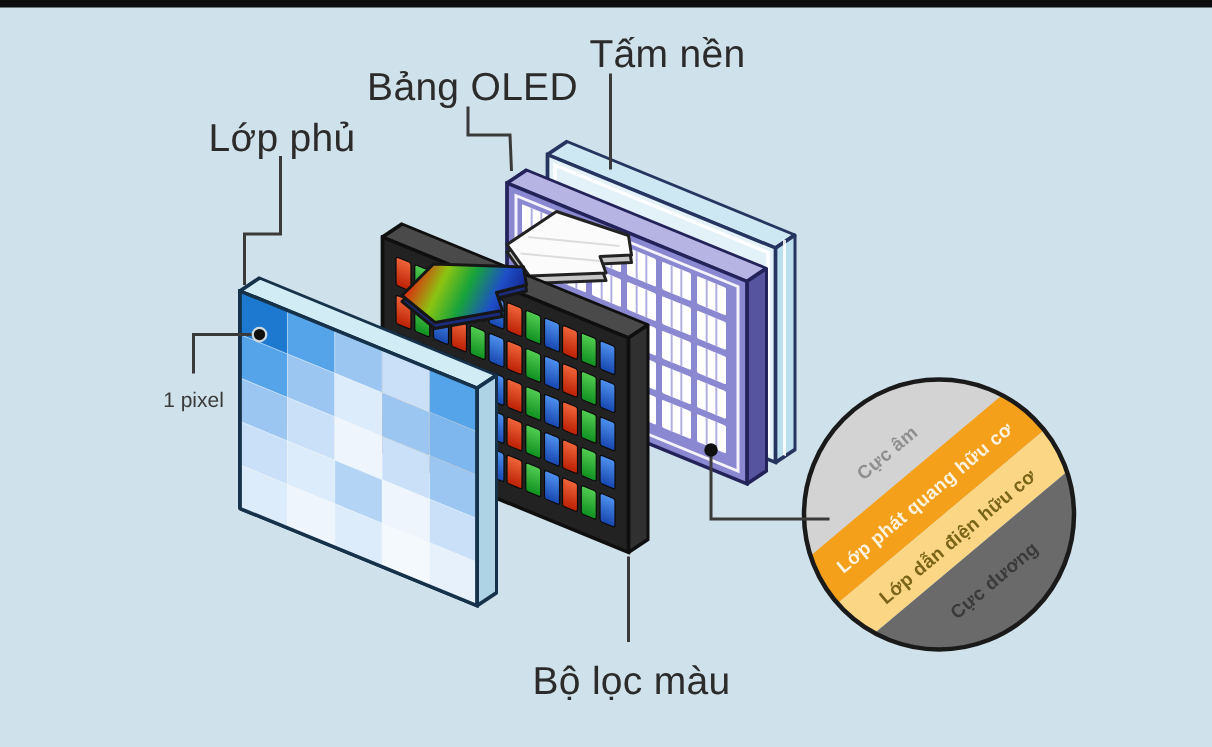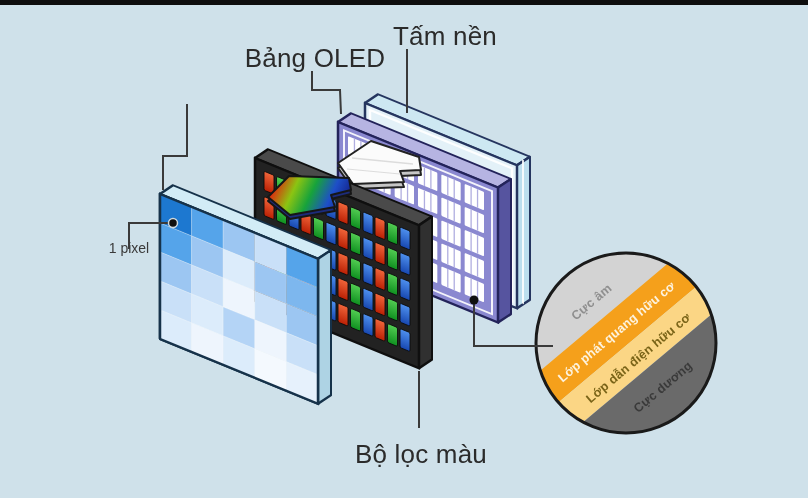--- a/index.html
+++ b/index.html
@@ -278,17 +278,18 @@
           </g>
         </g>
         <circle cx="626" cy="343" r="90" fill="none" stroke="#1a1a1a" stroke-width="3"></circle>
       </g>
       <g>
         <polyline points="474,300 474,346 553,346" fill="none" stroke="#3a3a3a" stroke-width="2"></polyline>
         <circle cx="474" cy="300" r="4.5" fill="#101010"></circle>
       </g>
     </svg>
 
+  <div class="lbl" style="left: 188px; top: 92px; color: rgb(43, 43, 43);">Lớp phủ</div>
   <div class="lbl" style="left: 315px; top: 58px; color: rgb(43, 43, 43);">Bảng OLED</div>
   <div class="lbl" style="left: 445px; top: 36px; color: rgb(43, 43, 43);">Tấm nền</div>
   <div class="lbl" style="left: 421px; top: 454px; color: rgb(43, 43, 43);">Bộ lọc màu</div>
-  <div class="lbl small" style="left:129px;top:248px">1 pixel</div>
+  <div class="lbl small" style="left:129px;top:266px">1 pixel</div>
 </div>
 
 </body></html>

